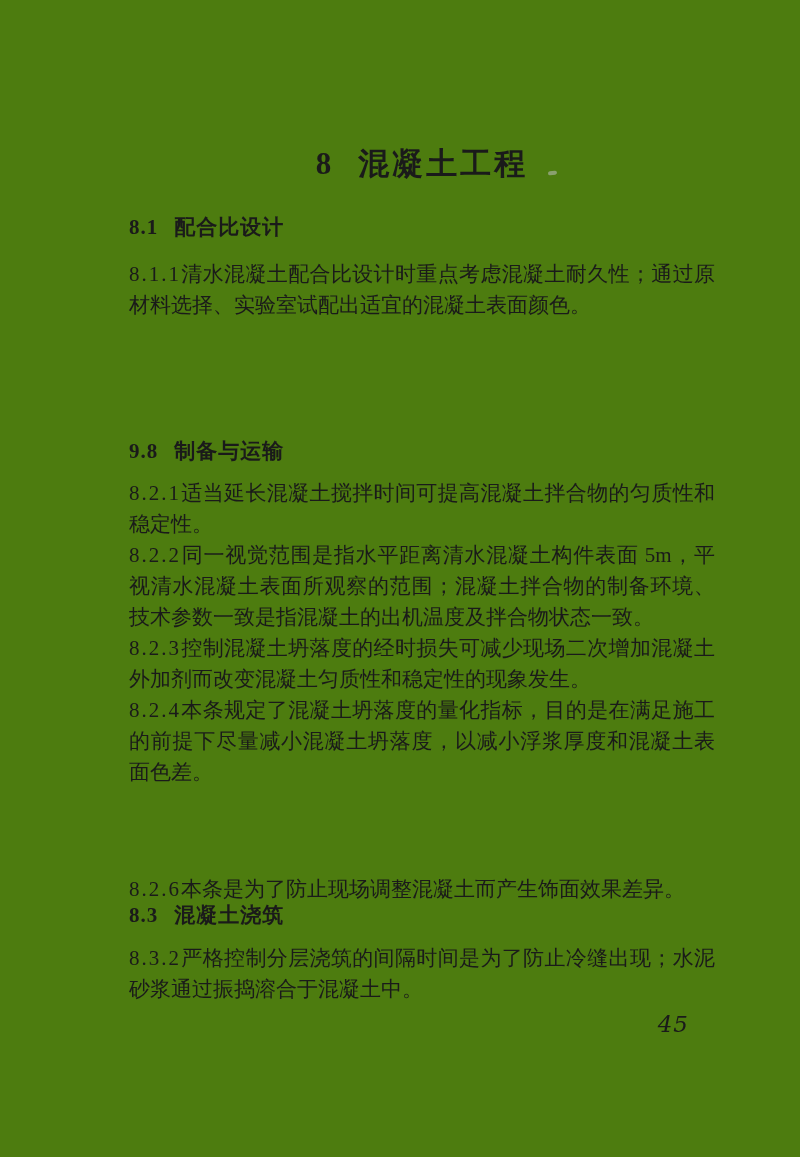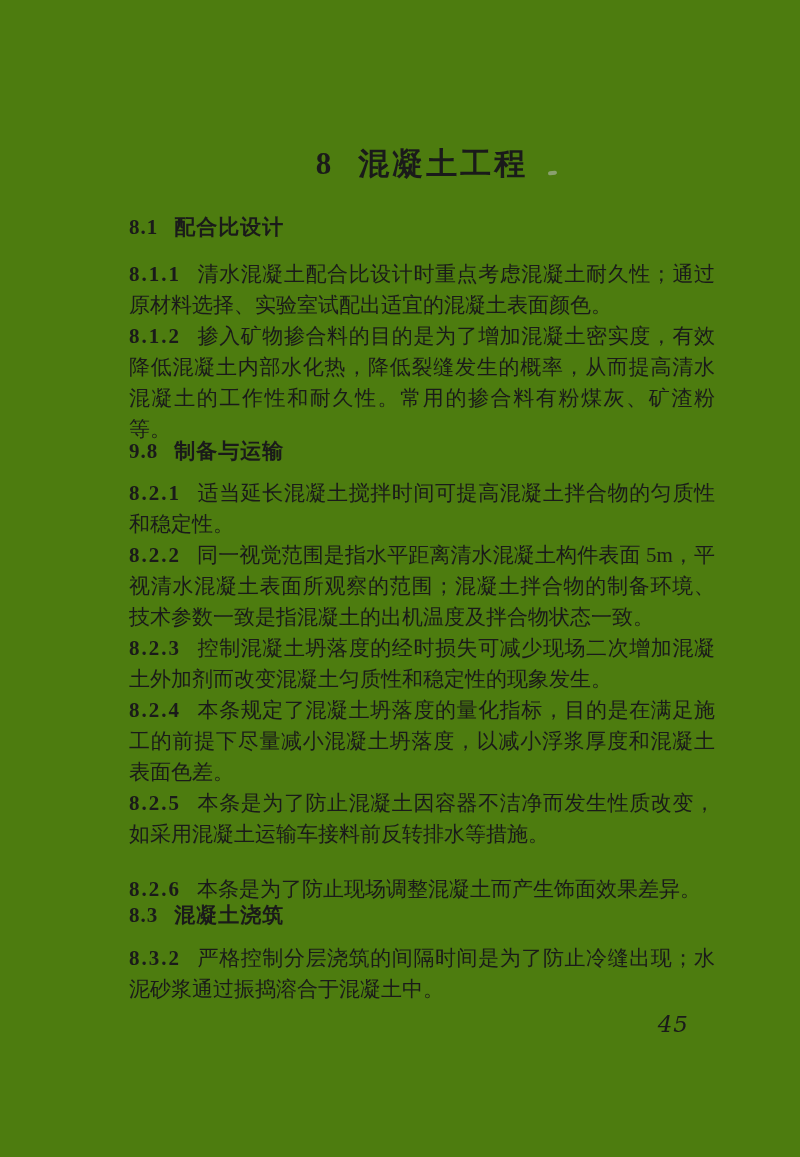--- a/index.html
+++ b/index.html
@@ -48,23 +48,23 @@
     position: absolute;
     left: 129px;
     width: 586px;
     margin: 0;
     font-size: 21px;
     line-height: 31px;
     text-align: justify;
     text-justify: inter-ideograph;
   }
   .clause-num {
-    font-weight: bold;
+    font-weight: normal;
     letter-spacing: 2px;
-    margin-right: 16px;
+    margin-right: 0;
     white-space: nowrap;
   }
 
   .page-number {
     position: absolute;
     top: 1011px;
     right: 111px;
     font-size: 23px;
     font-style: italic;
     font-family: "DejaVu Serif", "Liberation Serif", serif;
@@ -95,23 +95,20 @@
   <div class="scan-artifact"></div>
 
   <div class="section-heading" style="top:212px">
     <span class="sec-num">8.1</span><span class="sec-title">配合比设计</span>
   </div>
 
   <p class="clause" style="top:259px">
     <span class="clause-num">8.1.1</span><span class="clause-text">清水混凝土配合比设计时重点考虑混凝土耐久性；通过原材料选择、实验室试配出适宜的混凝土表面颜色。</span>
   </p>
 
-  <p class="clause" style="top:321px">
-    <span class="clause-num">8.1.2</span><span class="clause-text">掺入矿物掺合料的目的是为了增加混凝土密实度，有效降低混凝土内部水化热，降低裂缝发生的概率，从而提高清水混凝土的工作性和耐久性。常用的掺合料有粉煤灰、矿渣粉等。</span>
-  </p>
 
   <div class="section-heading" style="top:436px">
     <span class="sec-num">9.8</span><span class="sec-title">制备与运输</span>
   </div>
 
   <p class="clause" style="top:478px">
     <span class="clause-num">8.2.1</span><span class="clause-text">适当延长混凝土搅拌时间可提高混凝土拌合物的匀质性和稳定性。</span>
   </p>
 
   <p class="clause" style="top:540px">
@@ -119,23 +116,20 @@
   </p>
 
   <p class="clause" style="top:633px">
     <span class="clause-num">8.2.3</span><span class="clause-text">控制混凝土坍落度的经时损失可减少现场二次增加混凝土外加剂而改变混凝土匀质性和稳定性的现象发生。</span>
   </p>
 
   <p class="clause" style="top:695px">
     <span class="clause-num">8.2.4</span><span class="clause-text">本条规定了混凝土坍落度的量化指标，目的是在满足施工的前提下尽量减小混凝土坍落度，以减小浮浆厚度和混凝土表面色差。</span>
   </p>
 
-  <p class="clause" style="top:788px">
-    <span class="clause-num">8.2.5</span><span class="clause-text">本条是为了防止混凝土因容器不洁净而发生性质改变，如采用混凝土运输车接料前反转排水等措施。</span>
-  </p>
 
   <p class="clause" style="top:874px">
     <span class="clause-num">8.2.6</span><span class="clause-text">本条是为了防止现场调整混凝土而产生饰面效果差异。</span>
   </p>
 
   <div class="section-heading" style="top:900px">
     <span class="sec-num">8.3</span><span class="sec-title">混凝土浇筑</span>
   </div>
 
   <p class="clause" style="top:943px">

